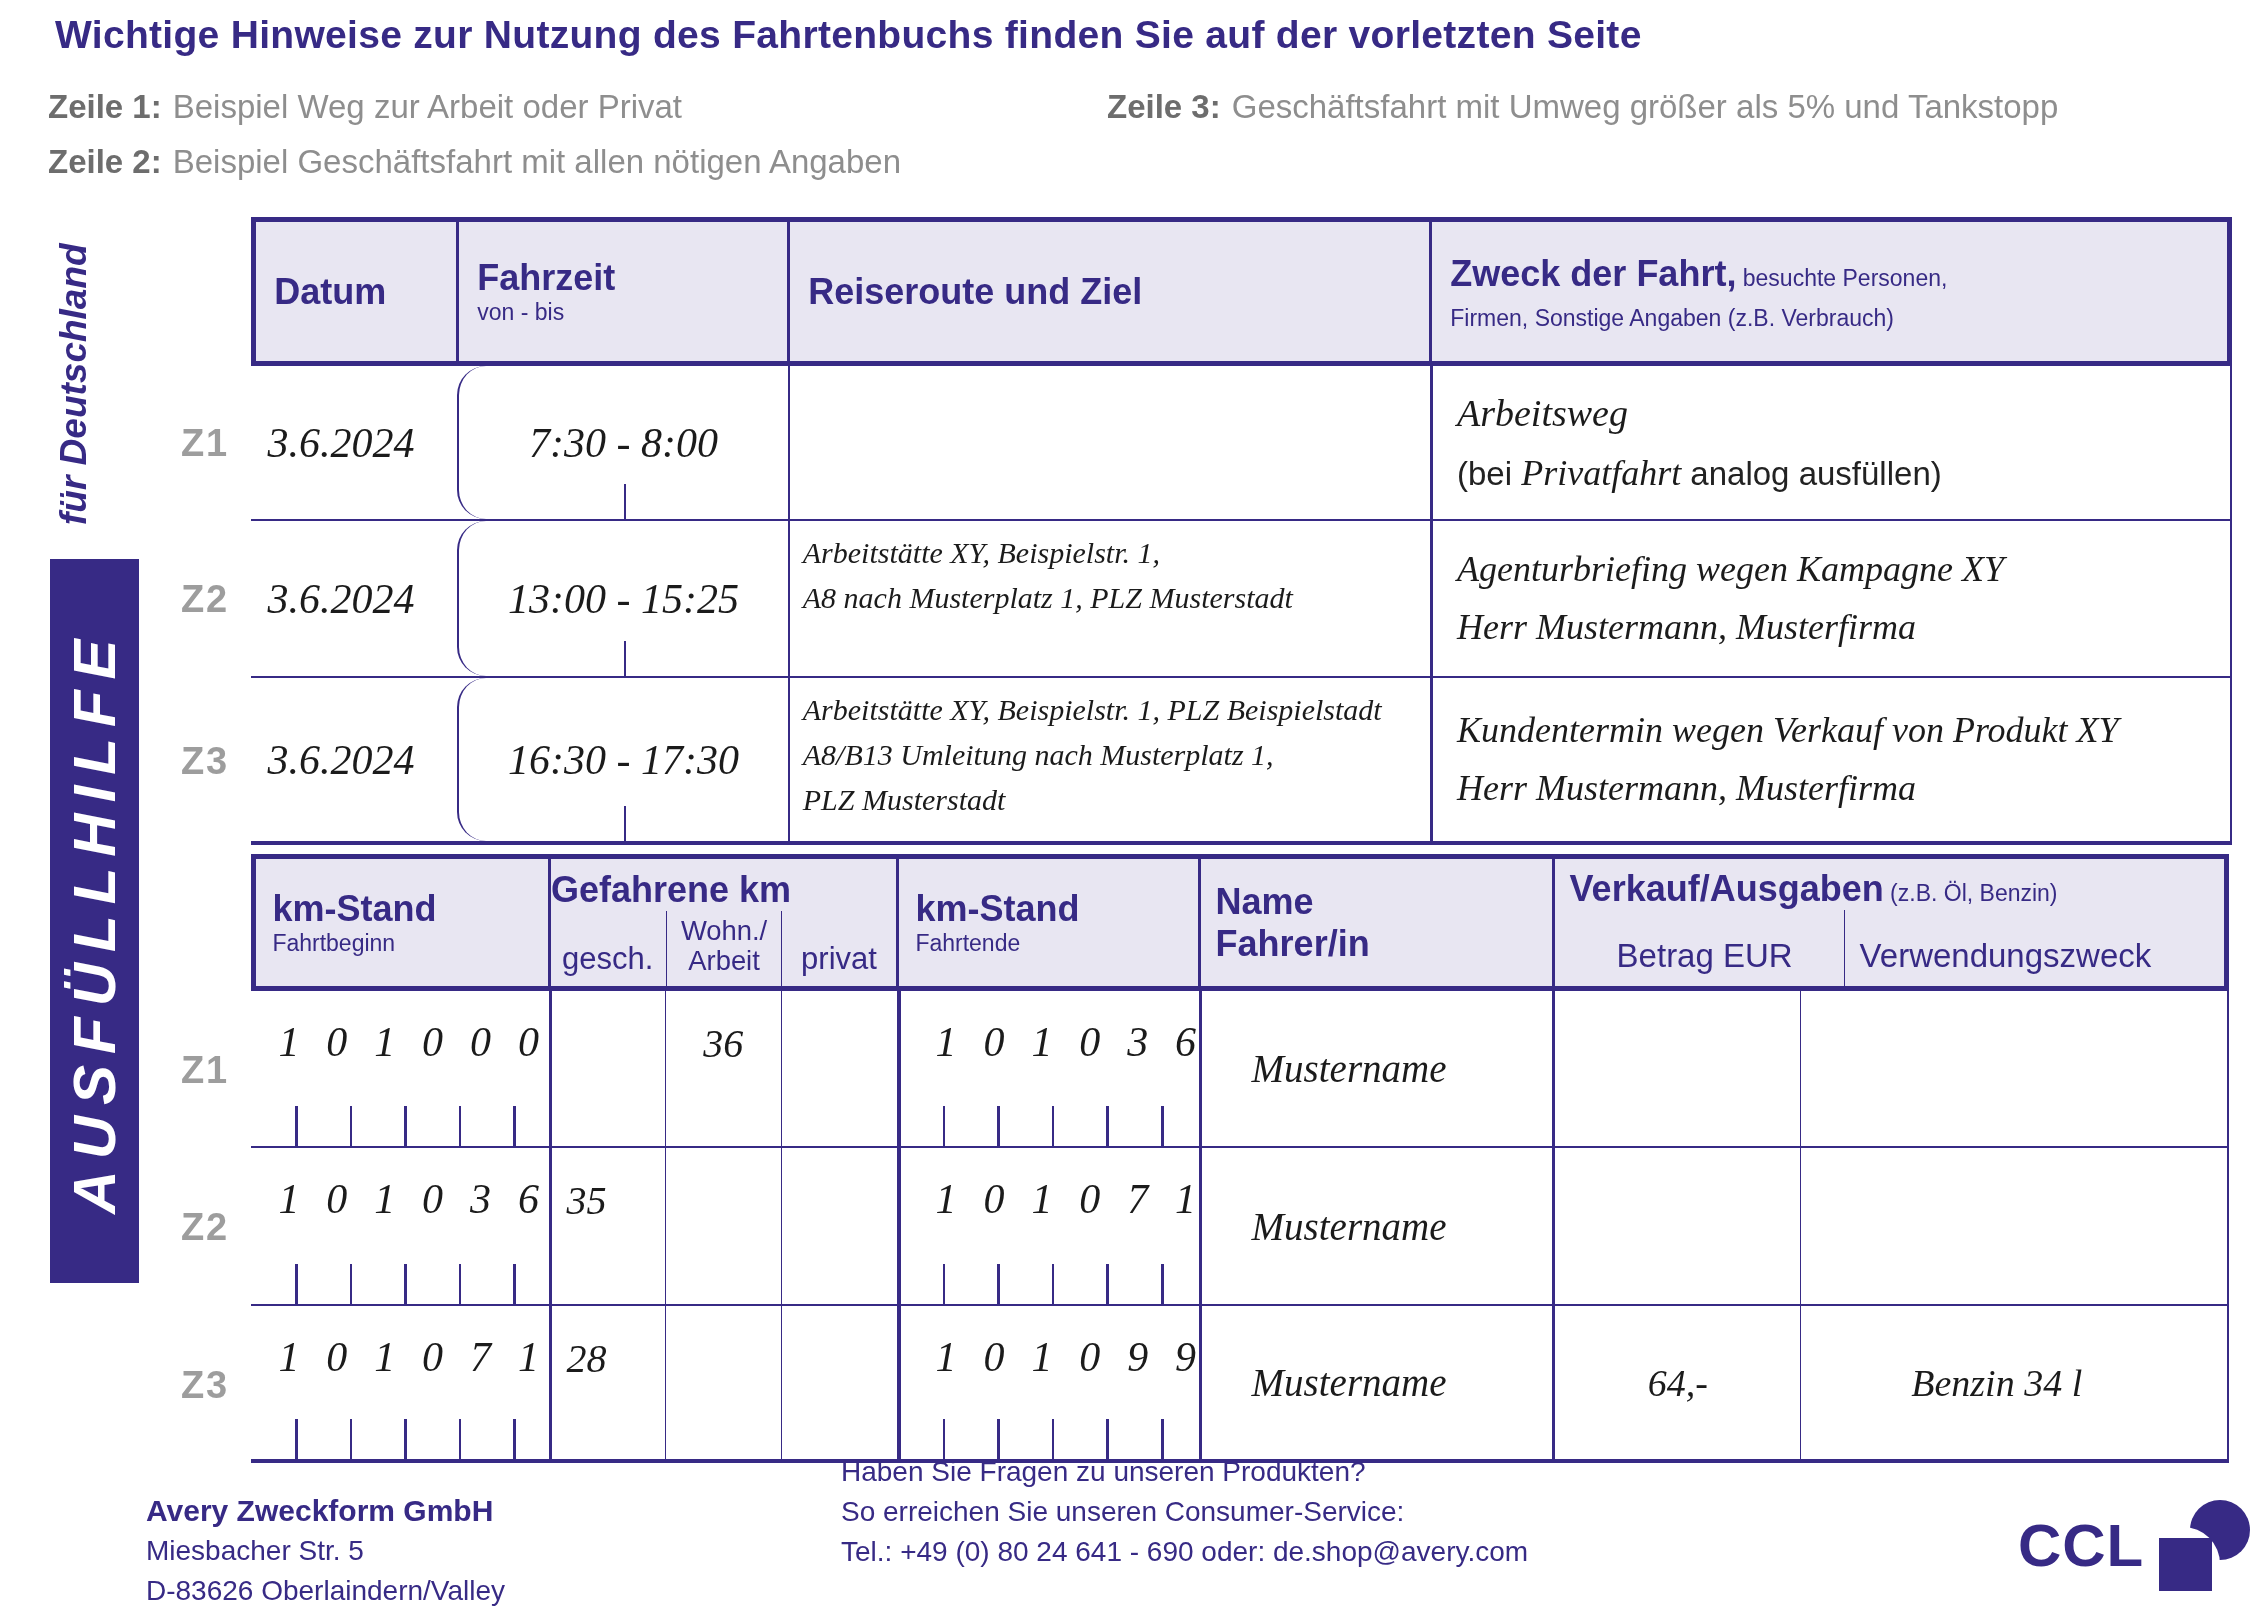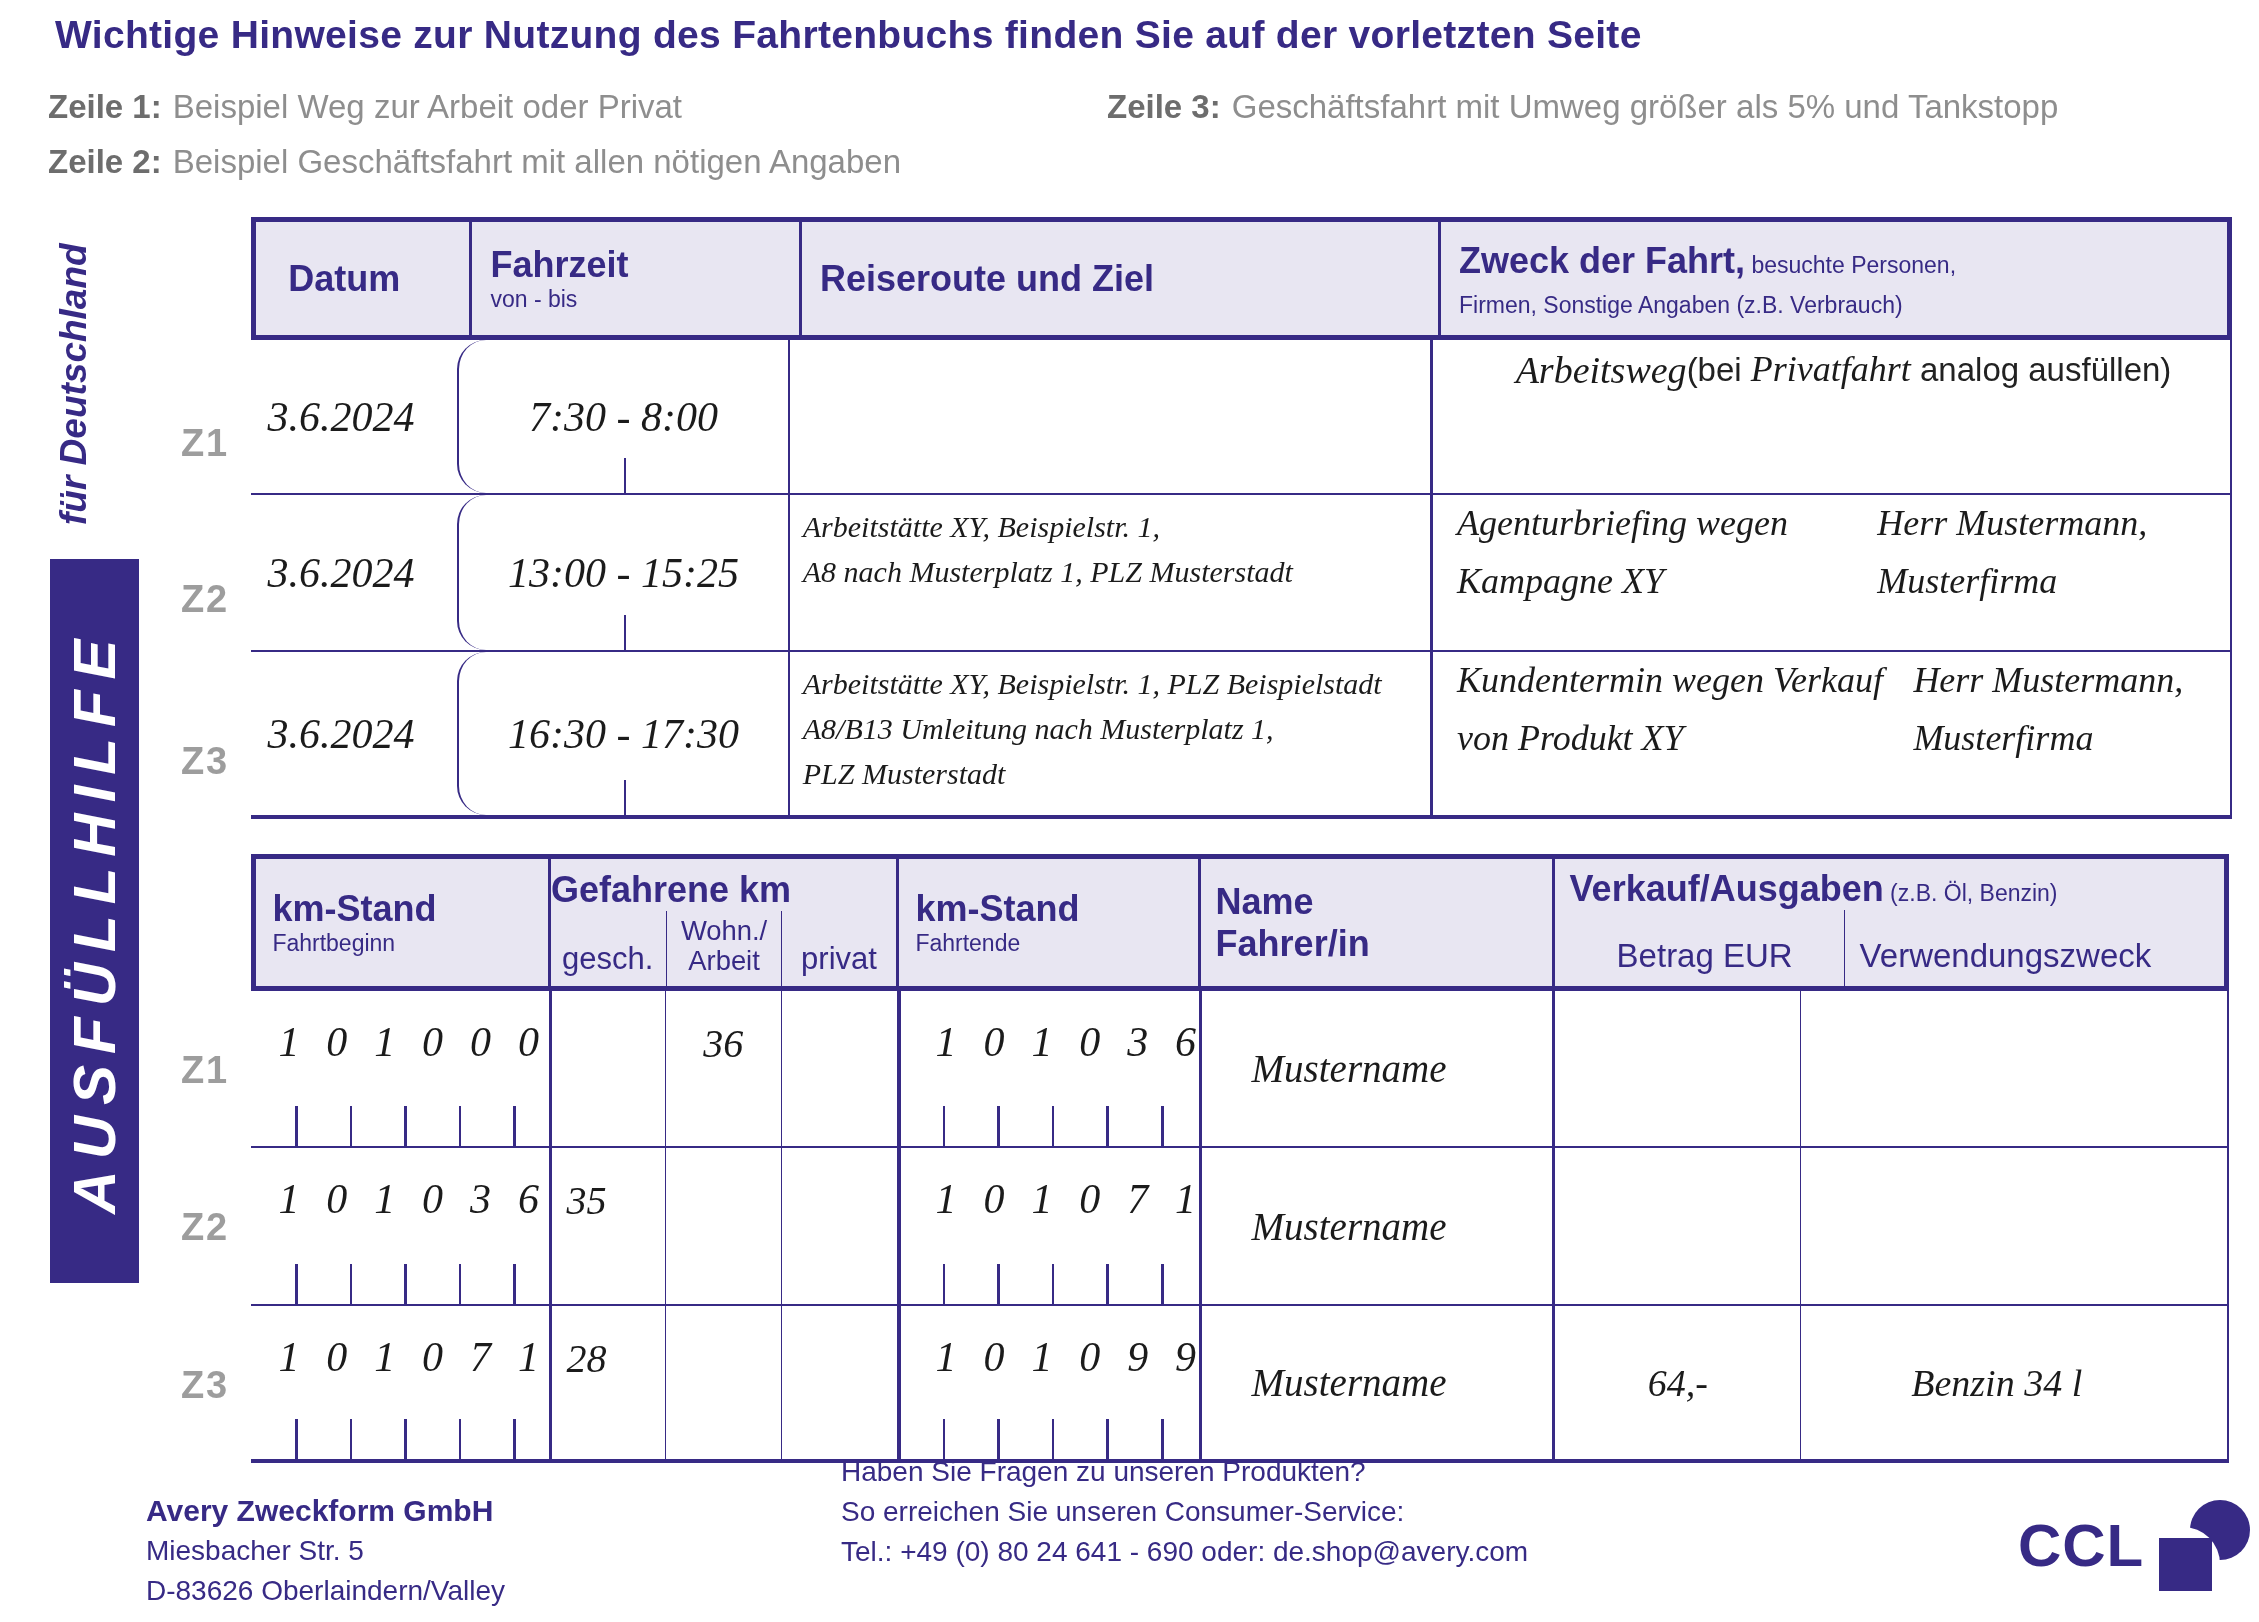--- a/index.html
+++ b/index.html
@@ -26,41 +26,41 @@
   
   .zl{position:absolute;left:181px;width:73px;font-weight:700;font-size:38px;
       color:#9d9d9d;letter-spacing:1.8px;white-space:nowrap;}
 
   
   .hw{font-family:"Liberation Serif","DejaVu Serif",serif;font-style:italic;color:#1b1b1b;}
   .print{font-family:"Liberation Sans",sans-serif;color:#222;font-size:33px;}
 
   
   .t1{left:251px;top:217px;width:1981px;}
-  .t1-head{display:flex;height:123px;background:#e8e6f2;border:5.5px solid #372a85;box-sizing:border-box;padding-left:14px;}
+  .t1-head{display:flex;height:149px;background:#e8e6f2;border:5.5px solid #372a85;box-sizing:border-box;}
   .t1-head .hc{box-sizing:border-box;display:flex;flex-direction:column;justify-content:center;padding-left:18.3px;}
   .hc-datum{width:200px;}
   .hc-fahrzeit{width:331px;border-left:3.7px solid #372a85;}
   .hc-route{width:642px;border-left:3.7px solid #372a85;}
   .hc-zweck{width:793px;border-left:3.7px solid #372a85;}
   .hb{font-weight:700;font-size:36px;color:#372a85;}
   .hr{font-weight:400;font-size:23px;color:#372a85;}
   .hline{line-height:1.5;white-space:nowrap;}
 
   .t1r{display:flex;box-sizing:border-box;border-bottom:2.7px solid #372a85;}
   .t1r.last{border-bottom:4.6px solid #372a85;}
   .r170{height:155px;}.r172{height:157px;}.r183{height:167px;}
   .t1r .c{box-sizing:border-box;}
   .c-datum{width:206px;display:flex;align-items:center;padding-left:16.4px;font-size:42px;}
   .c-time{width:331px;border-left:2.7px solid #372a85;position:relative;display:flex;
           align-items:center;justify-content:center;font-size:42px;border-radius:29px;}
   .time-tick{position:absolute;bottom:0;left:50%;width:2.7px;height:35px;background:#372a85;}
   .c-route{width:642px;border-left:2.7px solid #372a85;padding:9.1px 0 0 12.8px;font-size:30px;line-height:1.5;}
   .c-zweck{width:802px;border-left:3.7px solid #372a85;border-right:2.7px solid #372a85;
-           display:flex;flex-direction:row;justify-content:center;padding-left:24px;
+           display:flex;flex-direction:column;justify-content:center;padding-left:24px;
            font-size:36px;line-height:1.6;}
   .zw1{font-size:38px;}
 
   
   .t2{left:251px;top:854px;width:1978px;}
   .t2-head{display:flex;height:137px;background:#e8e6f2;border:5.5px solid #372a85;box-sizing:border-box;}
   .t2-head .hc{box-sizing:border-box;}
   .hc-kmstart{width:292px;display:flex;flex-direction:column;justify-content:center;padding-left:16.4px;}
   .hc-gef{width:348px;border-left:3.7px solid #372a85;display:flex;flex-direction:column;}
   .gef-title{text-align:left;margin-top:10px;}

